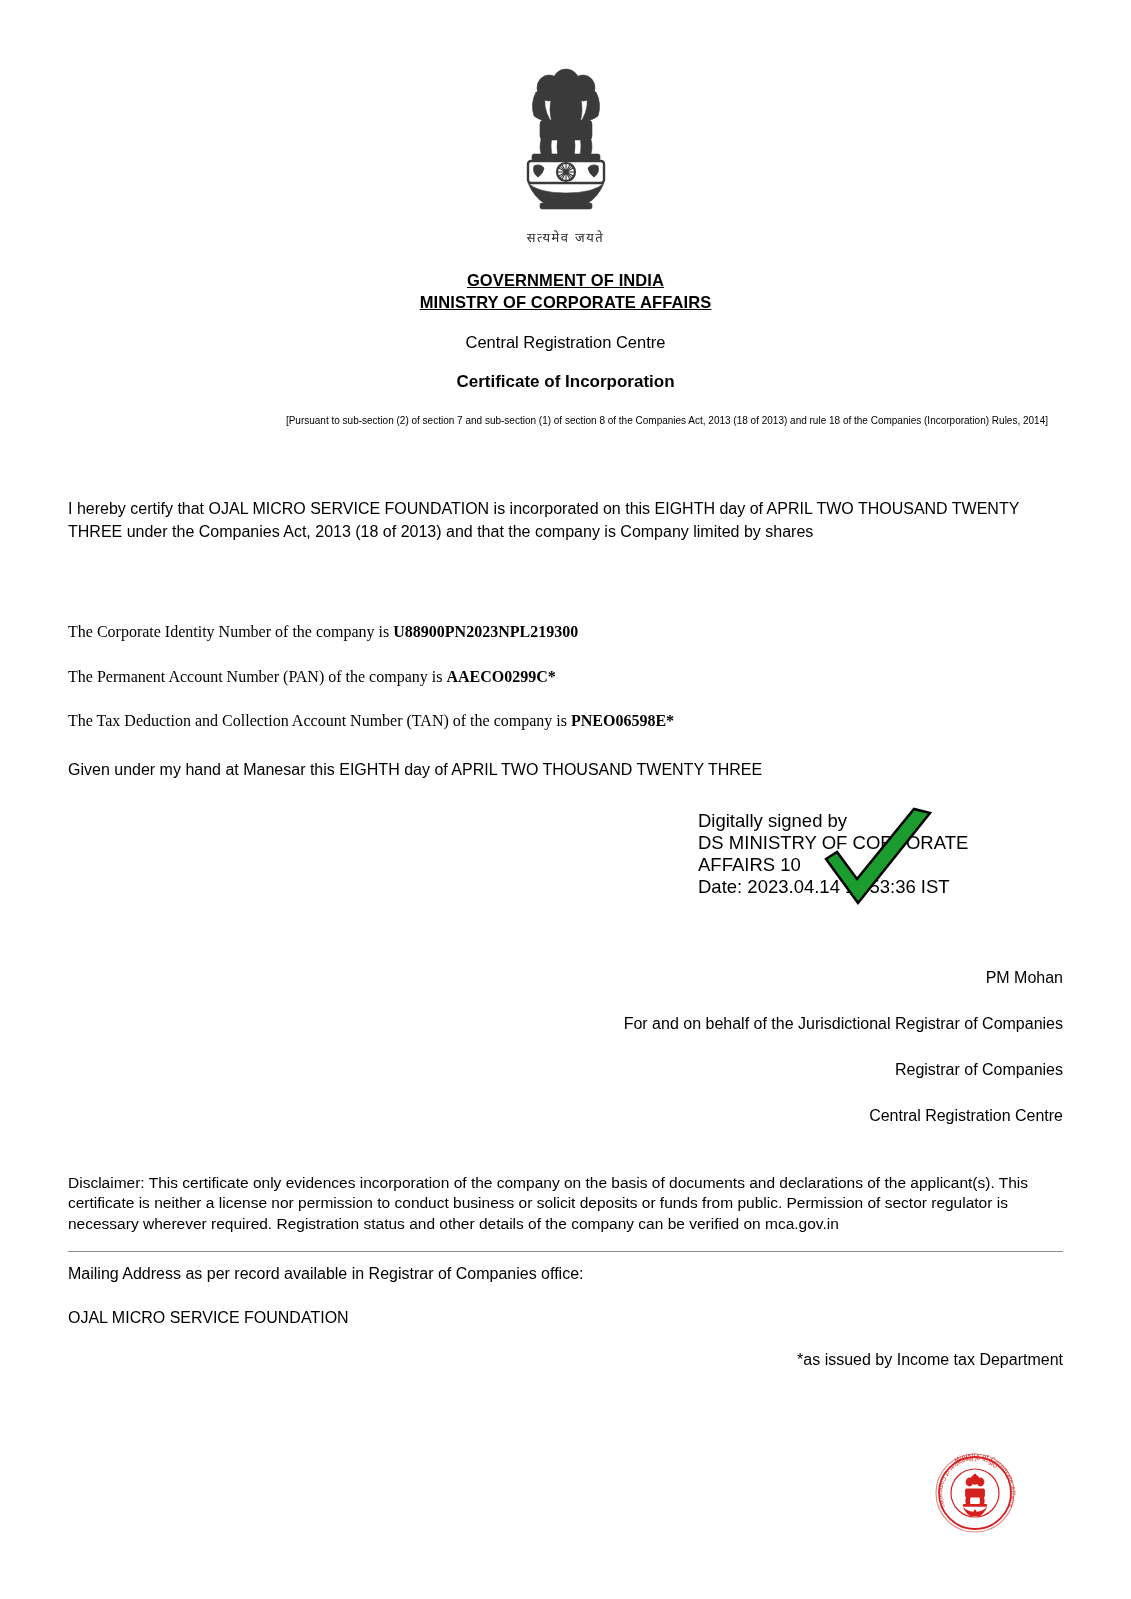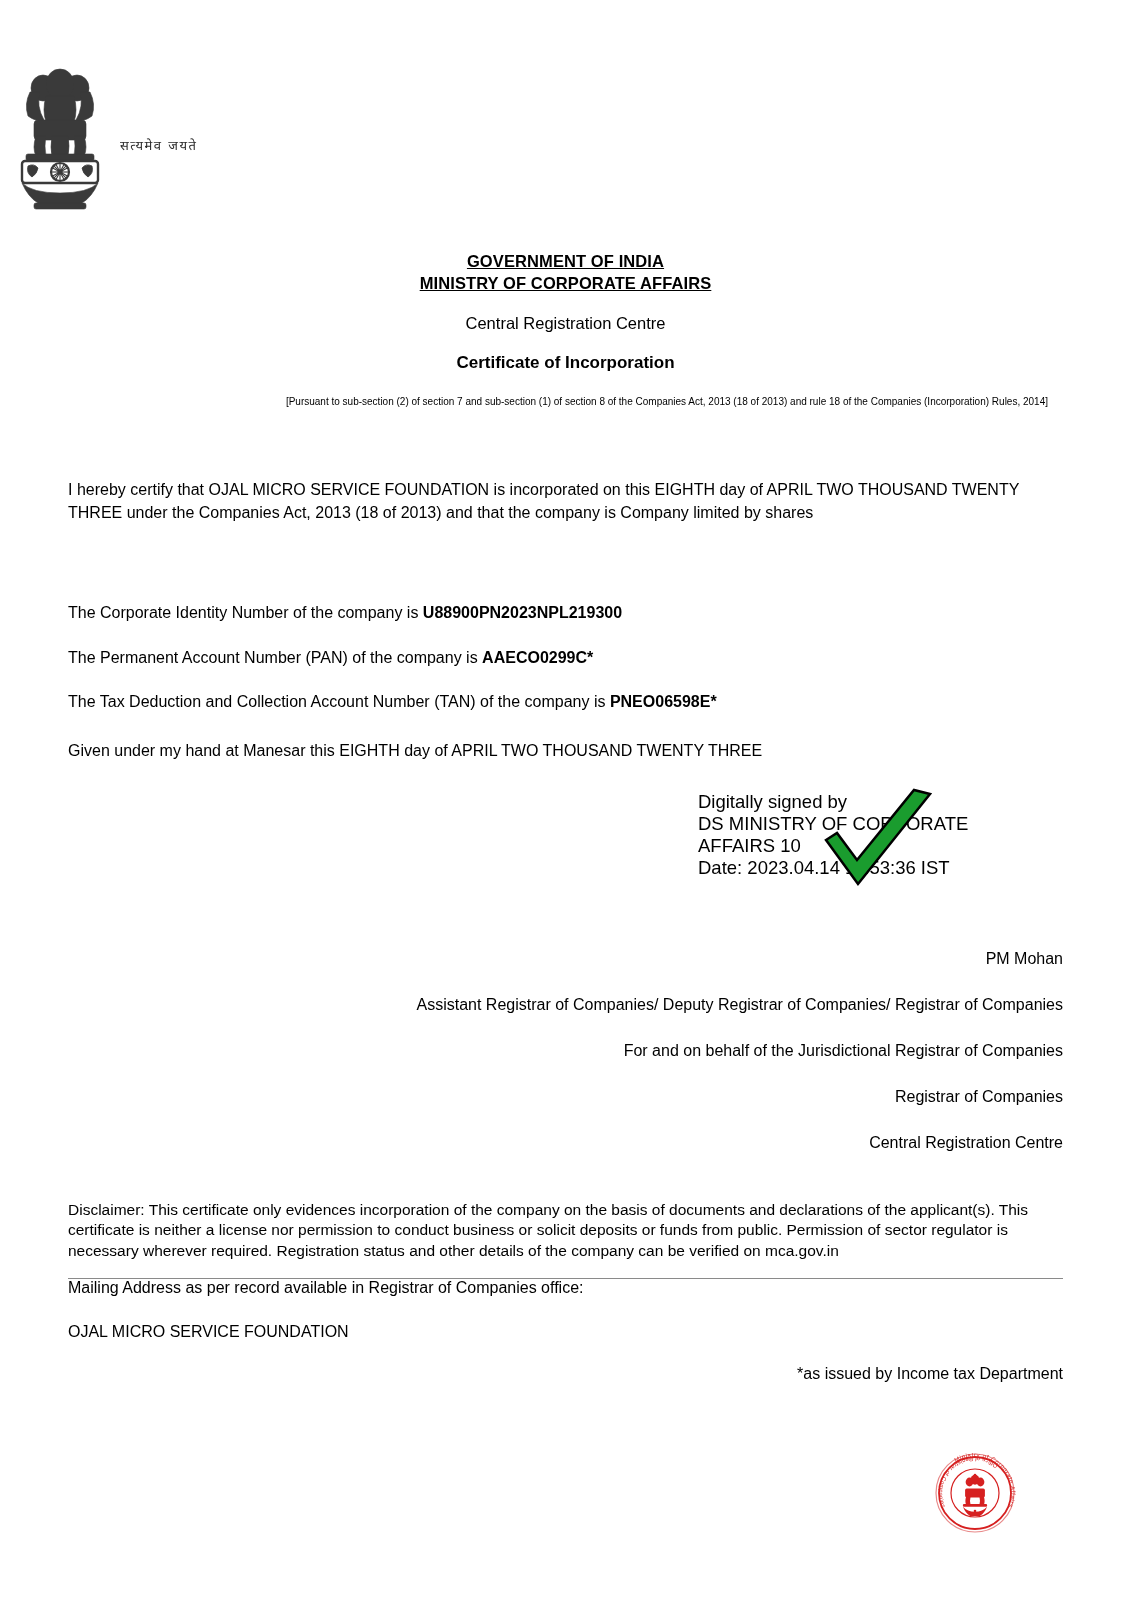--- a/index.html
+++ b/index.html
@@ -18,21 +18,21 @@
   .page {
     position: relative;
     width: 1131px;
     height: 1599px;
     padding: 0;
     box-sizing: border-box;
   }
   .emblem-wrap {
     width: 100%;
     display: flex;
-    flex-direction: row;
+    flex-direction: column;
     align-items: center;
     padding-top: 62px;
   }
   .emblem-svg { display: block; }
   .emblem-motto {
     font-family: "DejaVu Sans", sans-serif;
     font-size: 13px;
     letter-spacing: 1.5px;
     color: #2a2a2a;
     margin-top: 1px;
@@ -71,20 +71,21 @@
   .certify {
     font-size: 16px;
     line-height: 1.42;
     margin-top: 70px;
   }
   .idblock { margin-top: 78px; }
   .idline {
     font-size: 16px;
     line-height: 1.4;
     margin-bottom: 22px;
+    font-family: Liberation Serif, serif;
   }
   .idline b { font-weight: bold; }
   .given {
     font-size: 16px;
     margin-top: 28px;
   }
   .sigzone {
     position: relative;
     margin-top: 22px;
     height: 140px;
@@ -127,21 +128,21 @@
     margin-top: 28px;
   }
   .signatory div:last-child { margin-bottom: 0; }
   .disclaimer {
     font-size: 15.5px;
     line-height: 1.34;
     margin-top: 48px;
     padding-bottom: 16px;
     border-bottom: 1.5px solid #8a8a8a;
   }
-  .mailing { font-size: 16px; }
+  .mailing { font-size: 16px; margin-top: 13px; }
   .mail-name { font-size: 16px; margin-top: 26px; }
   .mail-addr { font-size: 16px; margin-top: 26px; line-height: 1.35; }
   .asissued { font-size: 16px; margin-top: 24px; text-align: right; }
   .seal {
     position: absolute;
     right: 108px;
     bottom: 58px;
     width: 96px;
     height: 96px;
   }
@@ -231,21 +232,20 @@
         <span class="checkmark">
           <svg width="120" height="110" viewBox="0 0 120 110" xmlns="http://www.w3.org/2000/svg">
             <path d="M8 52 L40 96 L112 6 L96 2 L39 72 L19 45 Z" fill="#1a9c2e" stroke="#000000" stroke-width="2.5" stroke-linejoin="miter"></path>
           </svg>
         </span>
       </div>
     </div>
 
     <div class="signatory">
       <div>PM  Mohan</div>
-      <div>Assistant Registrar of Companies/ Deputy Registrar of Companies/ Registrar of Companies</div>
       <div>For and on behalf of the Jurisdictional Registrar of Companies</div>
       <div>Registrar of Companies</div>
       <div>Central Registration Centre</div>
     </div>
 
     <div class="disclaimer">Disclaimer: This certificate only evidences incorporation of the company on the basis of documents and declarations of the applicant(s). This certificate is neither a license nor permission to conduct business or solicit deposits or funds from public. Permission of sector regulator is necessary wherever required. Registration status and other details of the company can be verified on mca.gov.in</div>
 
     <div class="mailing">Mailing Address as per record available in Registrar of Companies office:</div>
     <div class="mail-name">OJAL MICRO SERVICE FOUNDATION</div>
     <div class="asissued">*as issued by Income tax Department</div>

